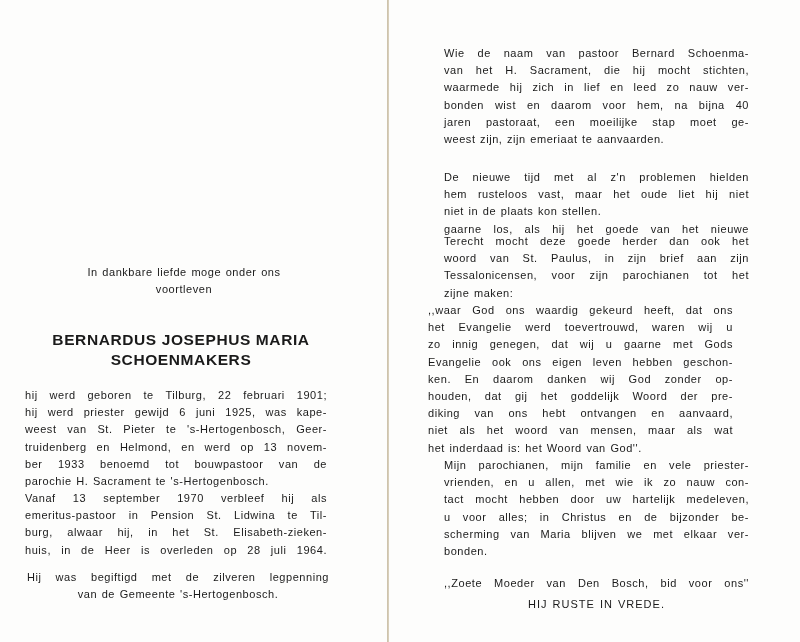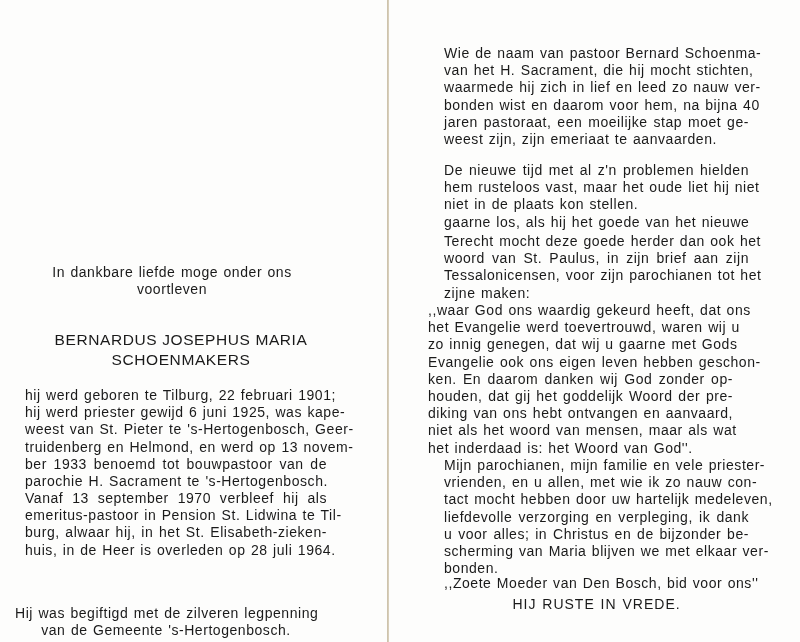--- a/index.html
+++ b/index.html
@@ -27,55 +27,55 @@
     .divider {
       position: absolute;
       left: 387px;
       top: 0;
       width: 2px;
       height: 642px;
       background: linear-gradient(to right, #c8bda6, #ddd4c0);
     }
     .text {
       position: absolute;
-      font-size: 14px;
+      font-size: 11px;
       line-height: 17.2px;
       letter-spacing: 0.55px;
       word-spacing: 1px;
     }
     .line { display: block; white-space: nowrap; text-align: justify; text-align-last: justify; }
     .line.last { text-align-last: left; }
     .line.center { text-align: center; text-align-last: center; }
 
     
     .intro {
-      left: 36px; top: 264px; width: 272px;
+      left: 48px; top: 264px; width: 272px;
     }
     .name {
       position: absolute;
       left: 40px; top: 330px; width: 282px;
-      font-weight: normal;
+      font-weight: bold;
       font-size: 15.5px;
       line-height: 20px;
       letter-spacing: 0.6px;
       text-align: center;
     }
     .bio {
       left: 25px; top: 387px; width: 302px;
     }
     .bio2 {
       left: 25px; top: 490px; width: 302px;
     }
     .honor {
-      left: 15px; top: 569px; width: 302px; margin-top: 36px;
+      left: 27px; top: 569px; width: 302px;
     }
 
     
     .rp1 { left: 444px; top: 45px; width: 305px; }
-    .rp2 { left: 444px; top: 162px; width: 305px; }
+    .rp2 { left: 444px; top: 169px; width: 305px; }
     .rp3 { left: 444px; top: 233px; width: 305px; }
     .rp4 { left: 428px; top: 302px; width: 305px; }
     .rp5 { left: 444px; top: 457px; width: 305px; }
     .prayer { left: 444px; top: 575px; width: 305px; }
     .rip {
       left: 444px; top: 596px; width: 305px;
       letter-spacing: 1px;
     }
   </style>
 </head>
@@ -148,21 +148,20 @@
   <span class="line">houden, dat gij het goddelijk Woord der pre-</span>
   <span class="line">diking van ons hebt ontvangen en aanvaard,</span>
   <span class="line">niet als het woord van mensen, maar als wat</span>
   <span class="line last">het inderdaad is: het Woord van God''.</span>
 </div>
 
 <div class="text rp5">
   <span class="line">Mijn parochianen, mijn familie en vele priester-</span>
   <span class="line">vrienden, en u allen, met wie ik zo nauw con-</span>
   <span class="line">tact mocht hebben door uw hartelijk medeleven,</span>
-  <span class="line">liefdevolle verzorging en verpleging, ik dank</span>
   <span class="line">u voor alles; in Christus en de bijzonder be-</span>
   <span class="line">scherming van Maria blijven we met elkaar ver-</span>
   <span class="line last">bonden.</span>
 </div>
 
 <div class="text prayer">
   <span class="line">,,Zoete Moeder van Den Bosch, bid voor ons''</span>
 </div>
 
 <div class="text rip">

